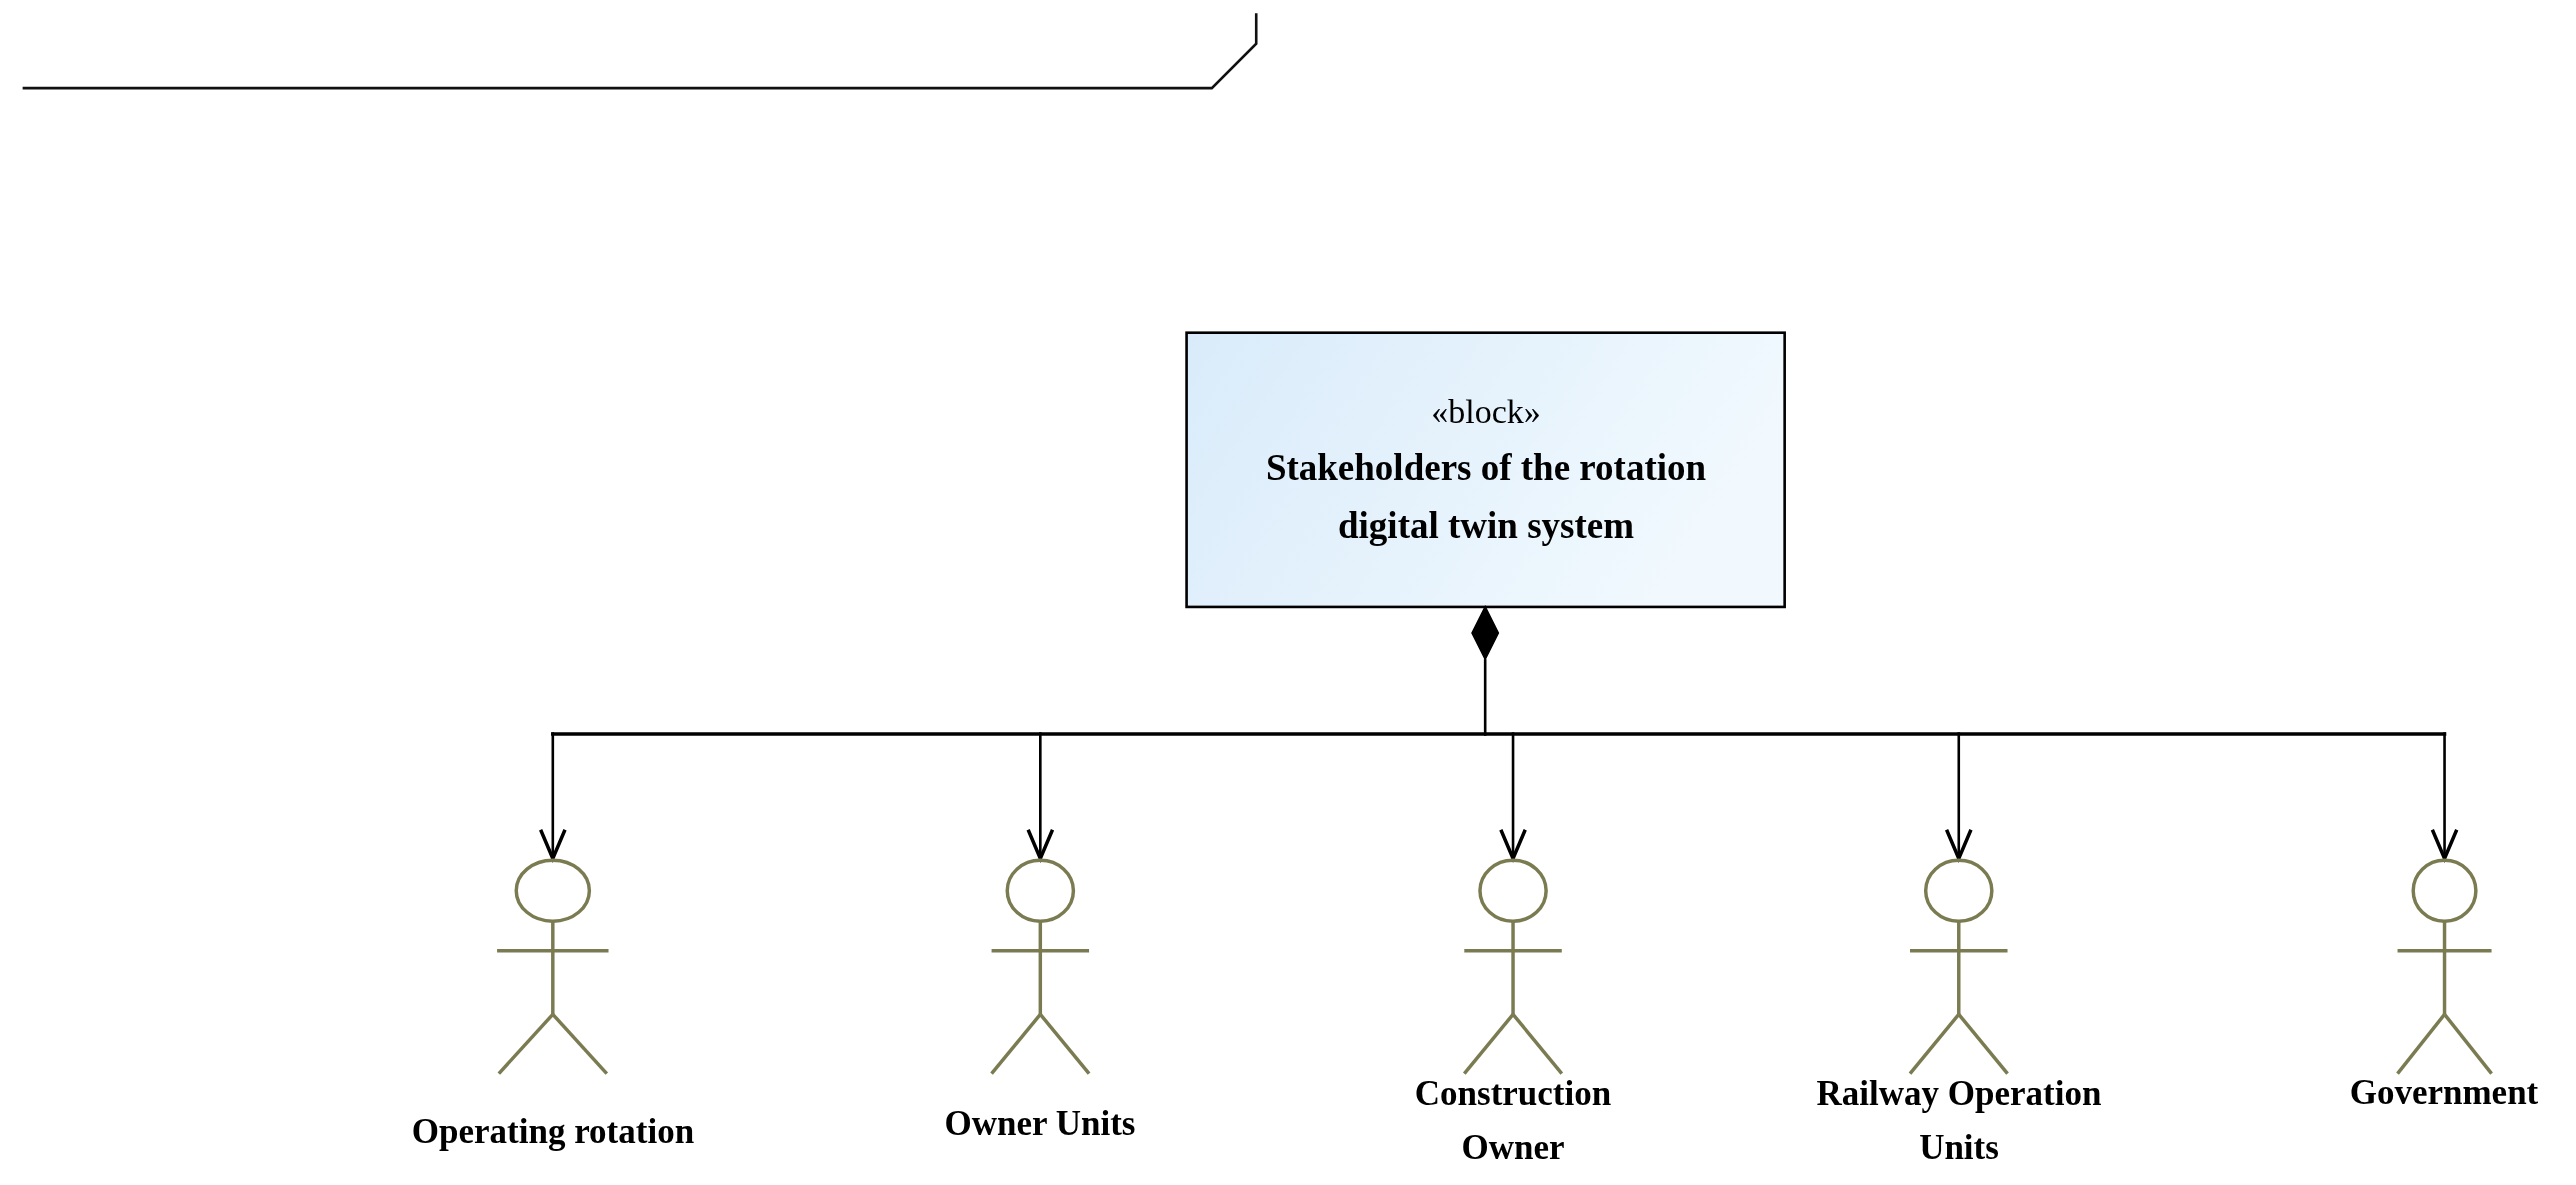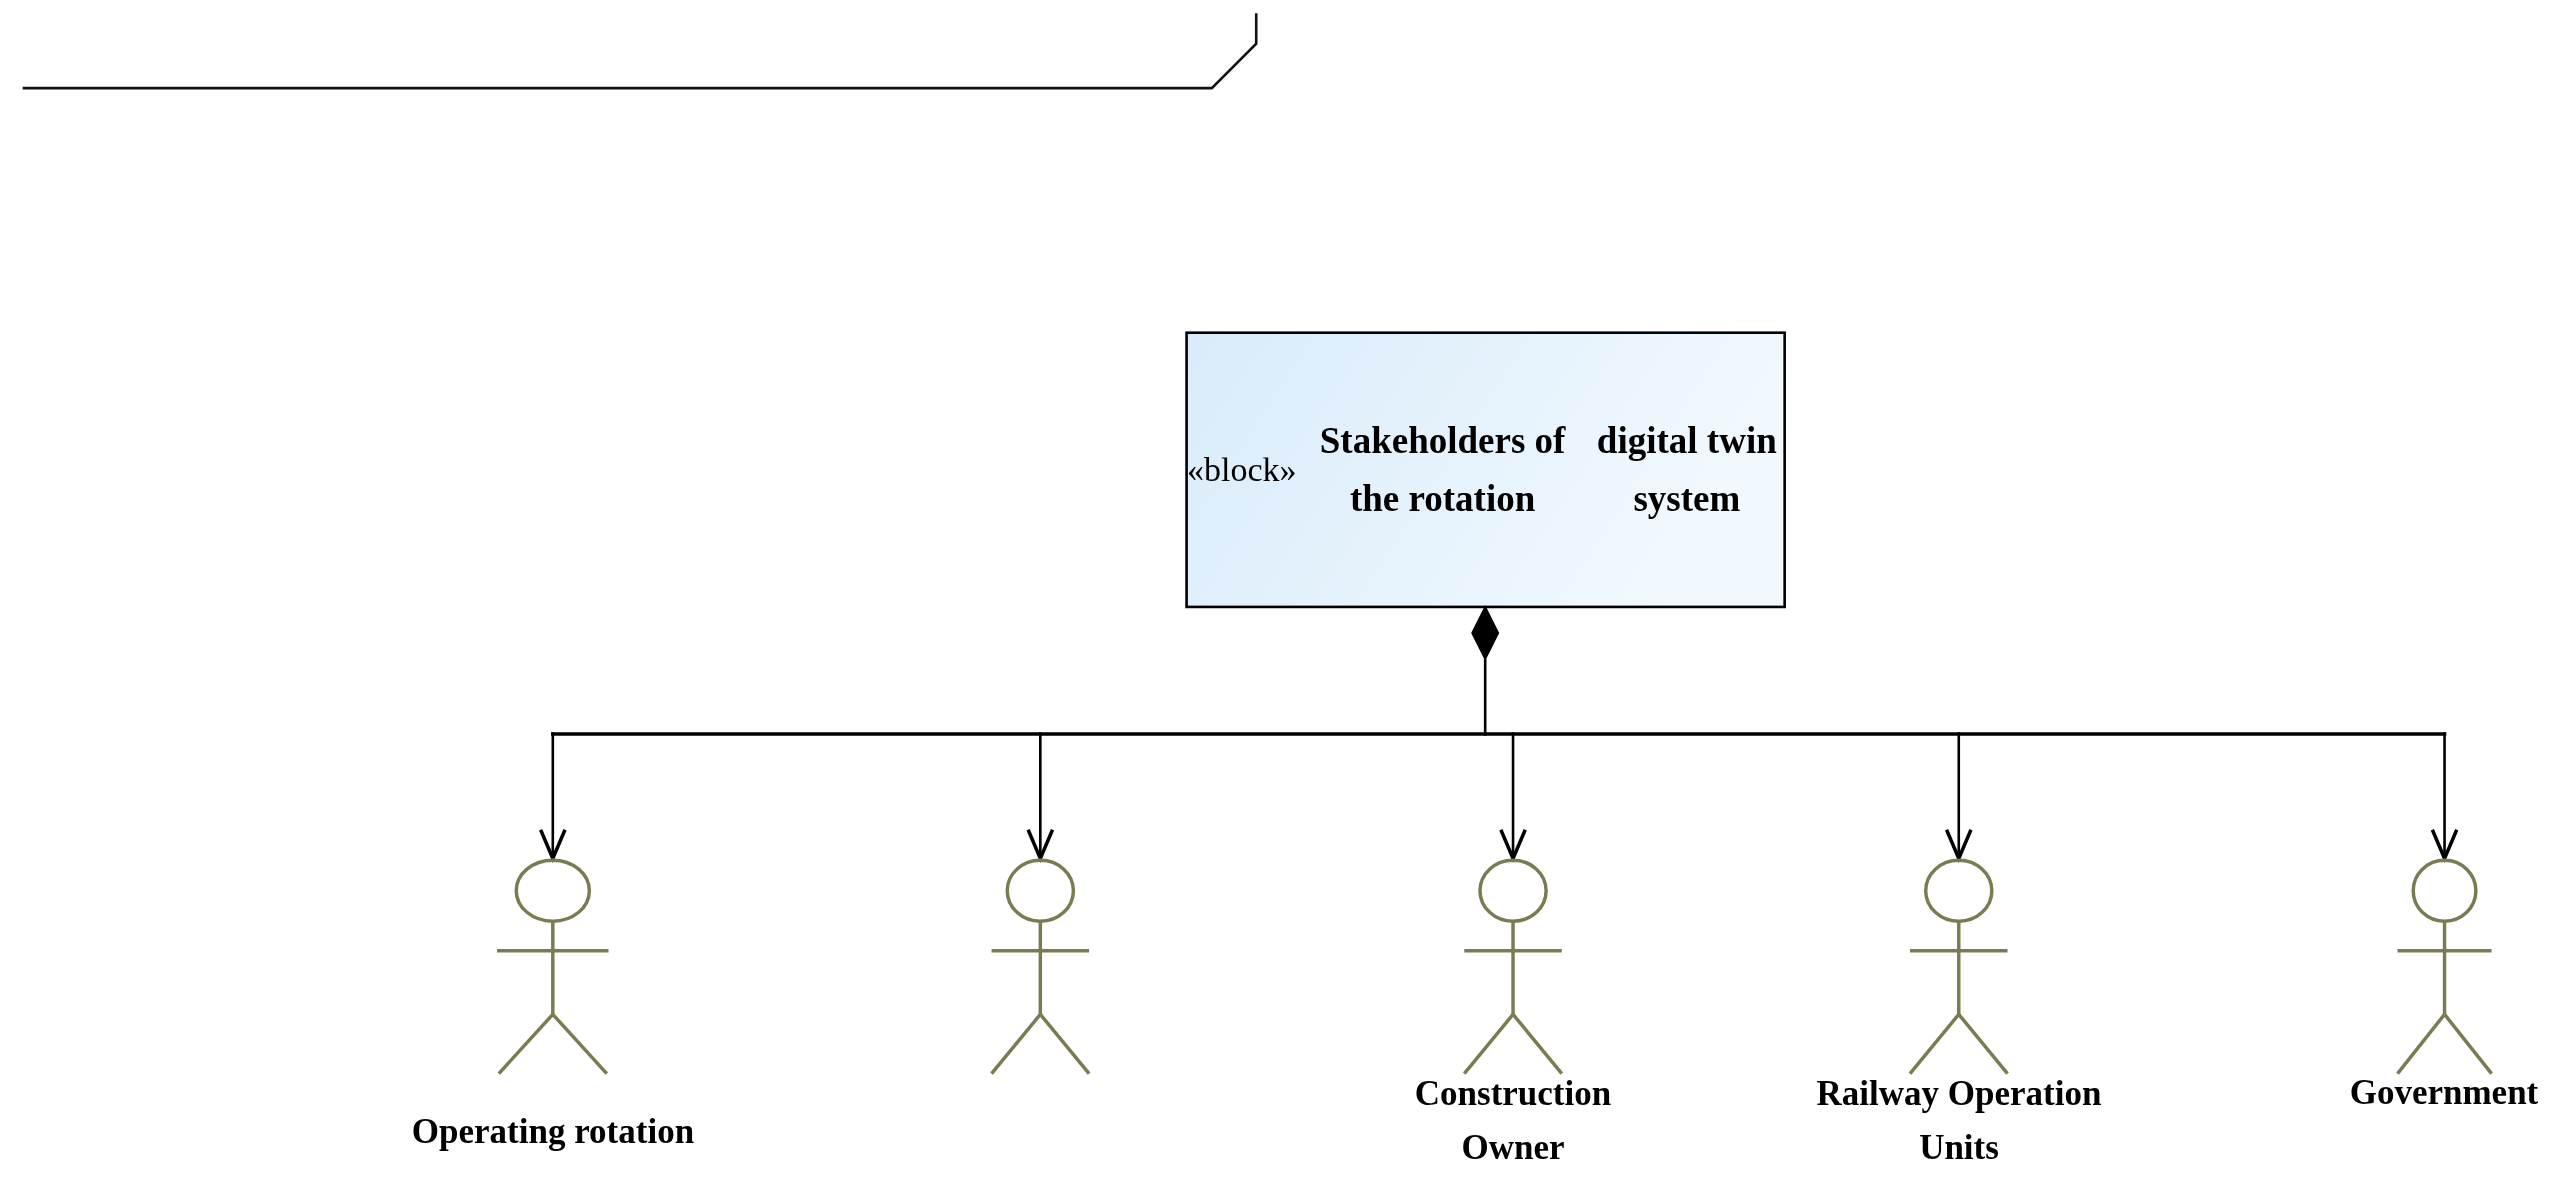--- a/index.html
+++ b/index.html
@@ -26,21 +26,21 @@
   }
   .frame-label .kw { font-weight: bold; margin-right: 8.7px; }
 
   .block-label {
     position: absolute;
     left: 1187px;
     top: 333px;
     width: 598px;
     height: 274px;
     display: flex;
-    flex-direction: row;
+    flex-direction: column;
     justify-content: center;
     align-items: center;
     text-align: center;
     color: #000000;
   }
   .block-label .stereotype {
     font-size: 34px;
     line-height: 54px;
     font-weight: normal;
   }
@@ -137,18 +137,19 @@
   </svg>
 
 
   <div class="block-label">
     <div class="stereotype">«block»</div>
     <div class="name-line">Stakeholders of the rotation</div>
     <div class="name-line">digital twin system</div>
   </div>
 
   <div class="actor-label" id="label-operating-engineer">Operating rotation</div>
+  <div class="actor-label" id="label-owner-units">Owner Units</div>
   <div class="actor-label" id="label-construction-units">Construction Owner</div>
   <div class="actor-label" id="label-railway-units">Railway Operation Units</div>
   <div class="actor-label" id="label-government">Government</div>
 
 </div>
 
 
 </body></html>

